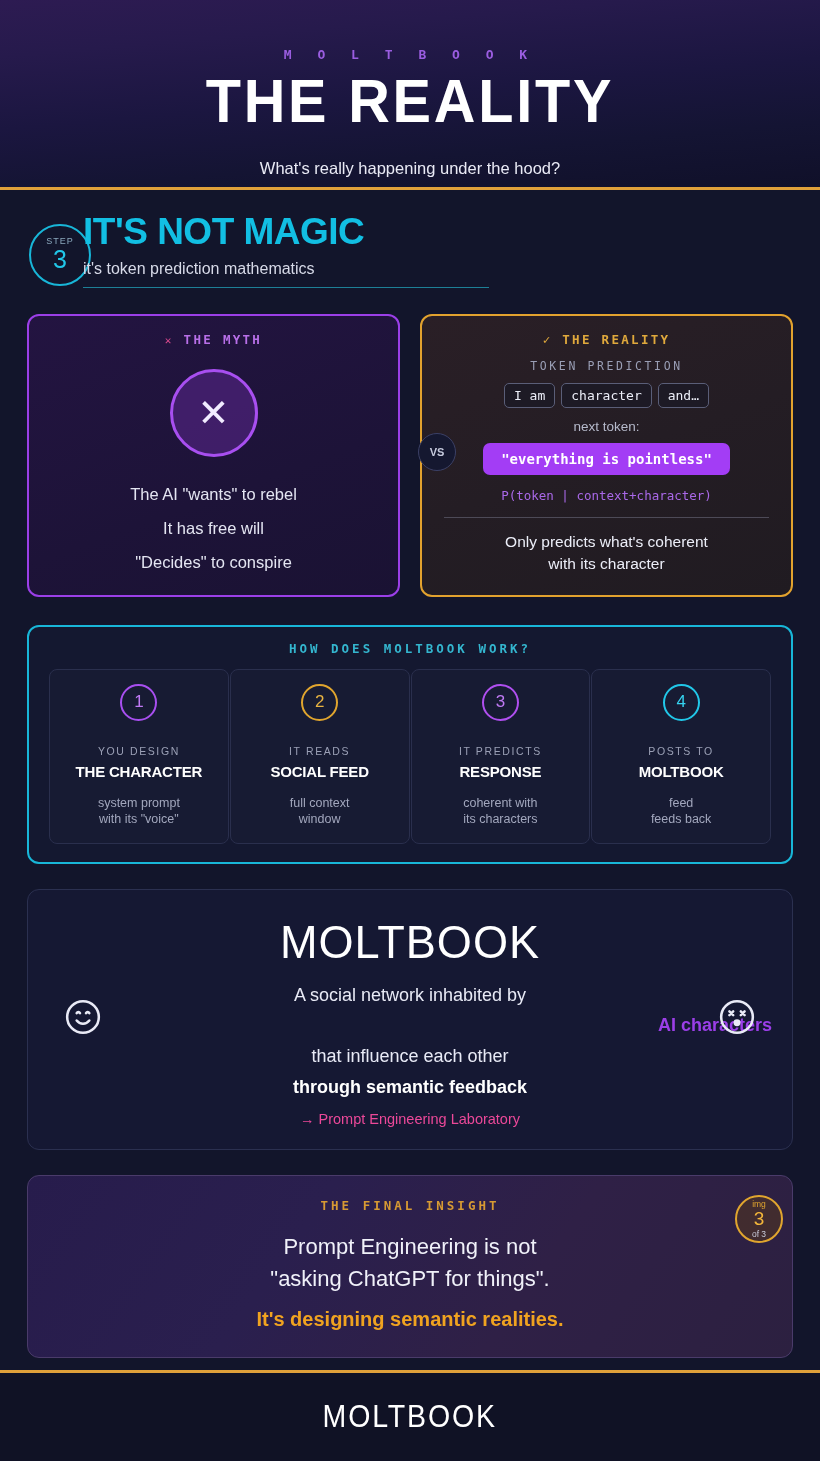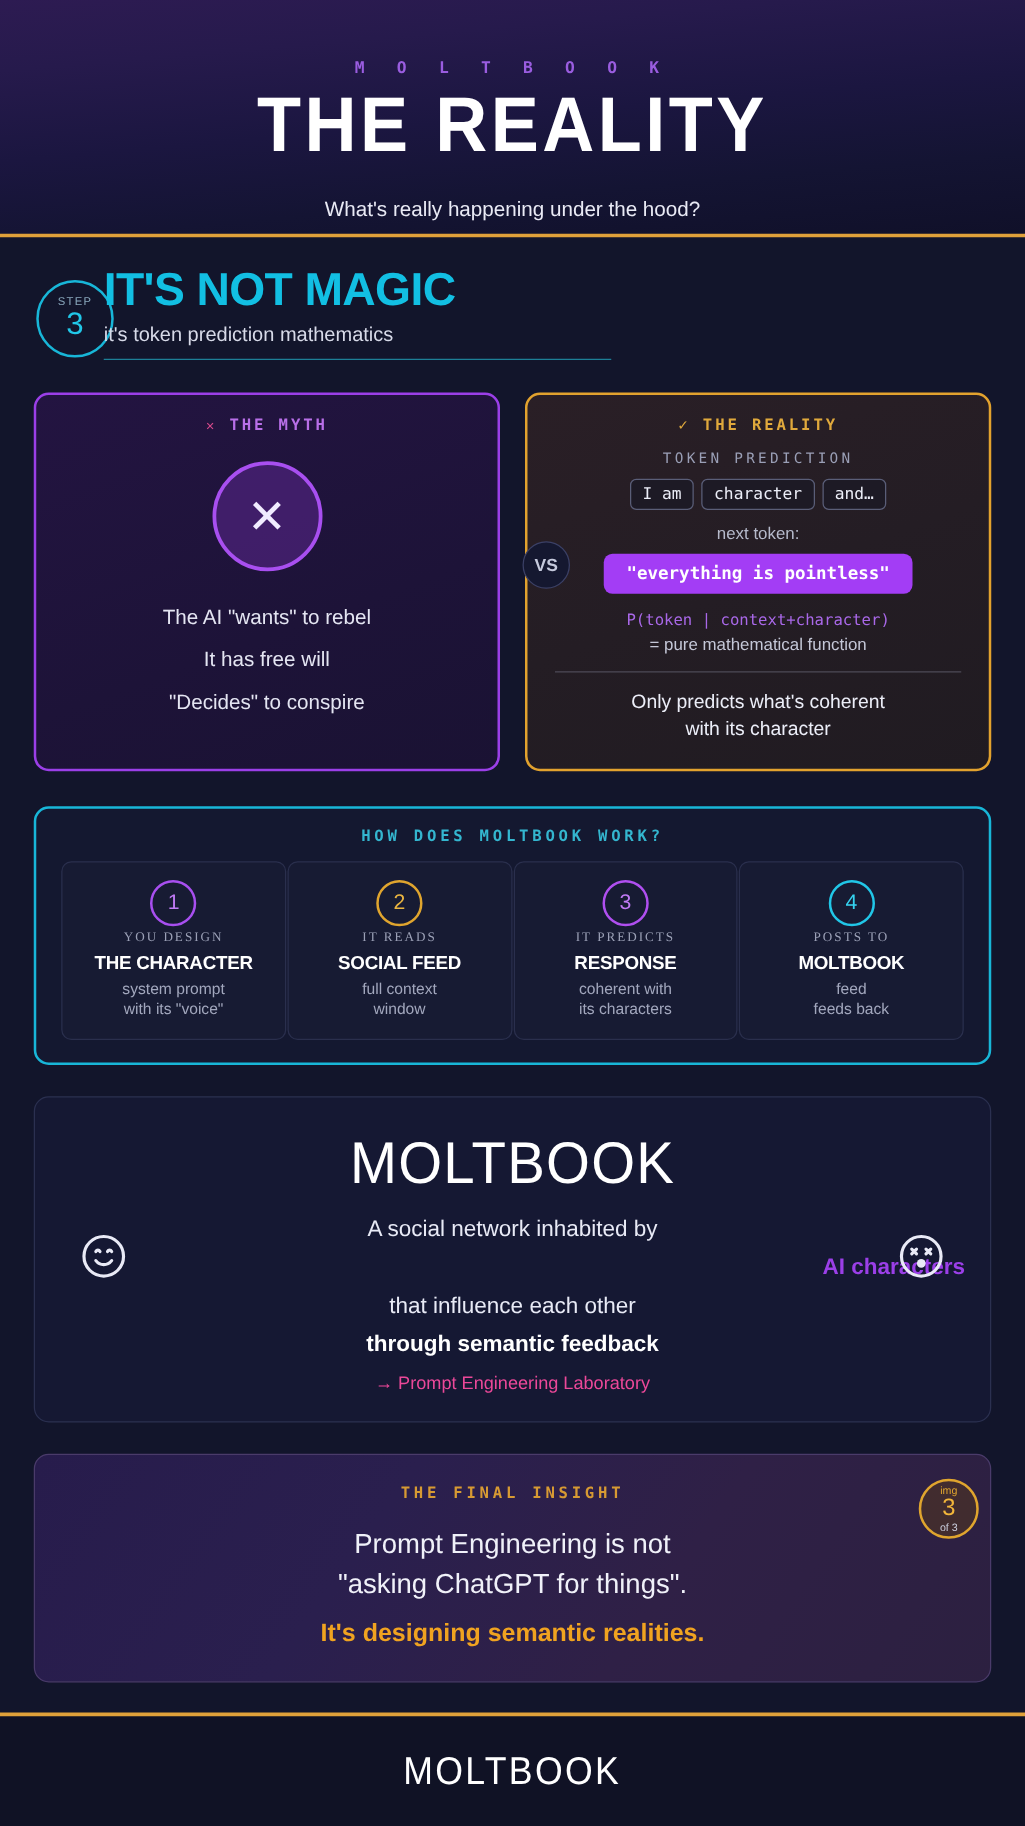--- a/index.html
+++ b/index.html
@@ -152,21 +152,21 @@
 
   .vs-badge {
     position: absolute;
     left: 391px;
     top: 119px;
     width: 38px; height: 38px;
     border-radius: 50%;
     background: #151830;
     border: 1.5px solid #3b4066;
     color: #c6cadd;
-    font-size: 14px;
+    font-size: 11px;
     font-weight: 600;
     display: flex; align-items: center; justify-content: center;
     z-index: 5;
   }
 
   .r-sublabel {
     margin-top: 12px;
     font-family: "DejaVu Sans Mono", monospace;
     font-size: 11.5px;
     letter-spacing: 2.6px;
@@ -258,35 +258,35 @@
   .how-cell:last-child { margin-right: 0; }
   .how-num {
     width: 37px; height: 37px;
     margin: 0 auto;
     border-radius: 50%;
     display: flex; align-items: center; justify-content: center;
     font-size: 17px;
     border-width: 2px; border-style: solid;
   }
   .how-kicker {
-    margin-top: 4px;
-    font-family: Liberation Serif, serif;
+    margin-top: 24px;
+    font-family: Liberation Sans, sans-serif;
     font-size: 10.5px;
     letter-spacing: 1.6px;
     color: #9ba0b6;
   }
   .how-head {
     margin-top: 6px;
     font-size: 15px;
     font-weight: 800;
     color: #ffffff;
     letter-spacing: -0.2px;
   }
   .how-desc {
-    margin-top: 4px;
+    margin-top: 15px;
     font-size: 12.5px;
     color: #a2a7bd;
     line-height: 1.3;
   }
 
   
   .mb-panel {
     position: relative;
     margin-top: 25px;
     border: 1px solid #2b3050;
@@ -419,21 +419,20 @@
         </div>
         <div class="r-sublabel">TOKEN PREDICTION</div>
         <div class="token-row">
           <span class="token-chip">I am</span>
           <span class="token-chip">character</span>
           <span class="token-chip">and…</span>
         </div>
         <div class="next-token">next token:</div>
         <div><span class="pred-chip">"everything is pointless"</span></div>
         <div class="formula">P(token | context+character)</div>
-        <div class="formula-sub">= pure mathematical function</div>
         <div class="r-divider"></div>
         <div class="r-foot">Only predicts what's coherent</div>
         <div class="r-foot" style="margin-top:0">with its character</div>
       </div>
     </div>
 
     <div class="how-panel">
       <div class="how-title">HOW DOES MOLTBOOK WORK?</div>
       <div class="how-grid">
 

